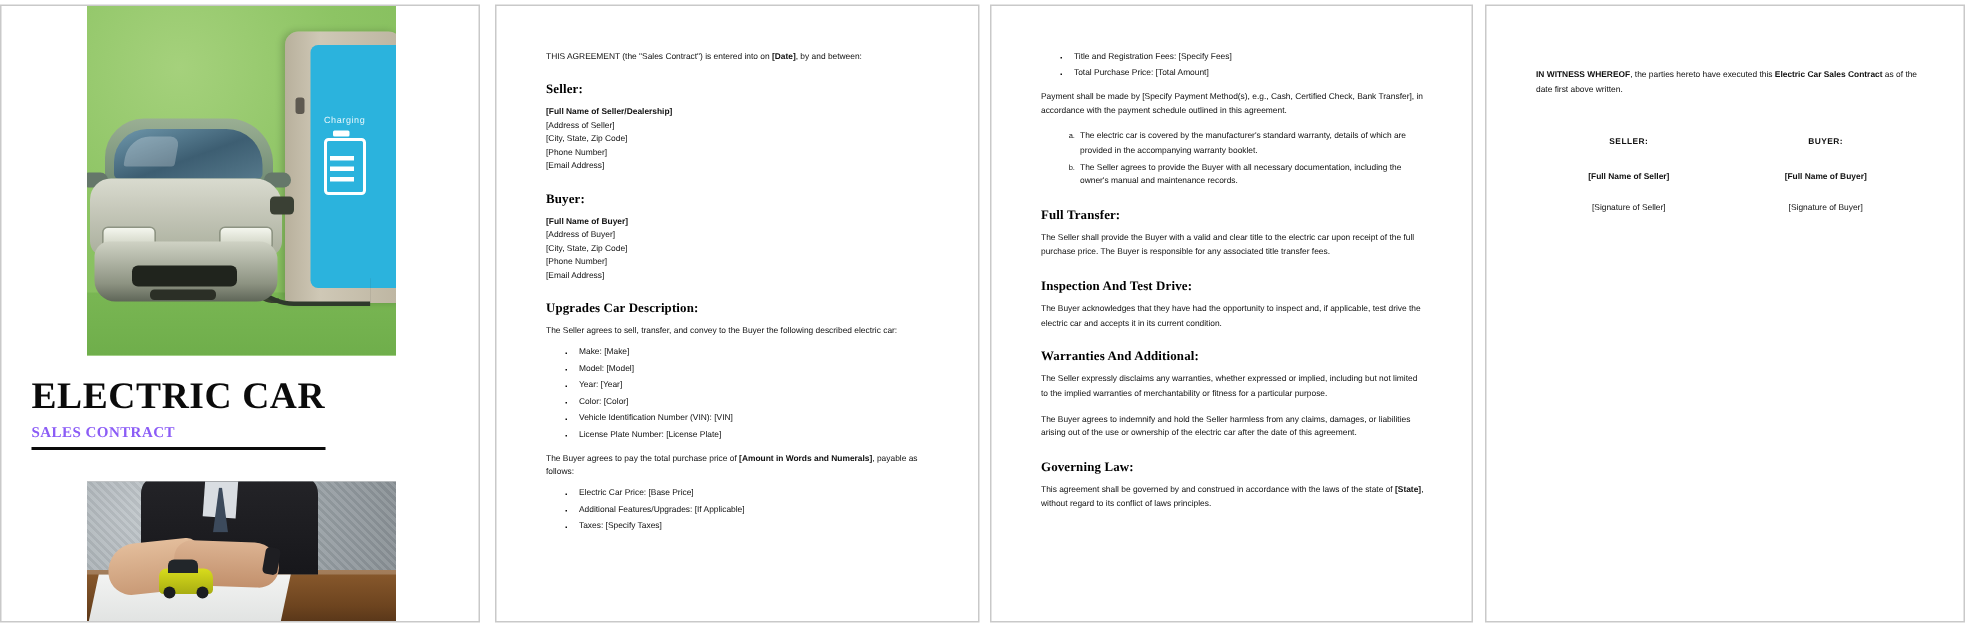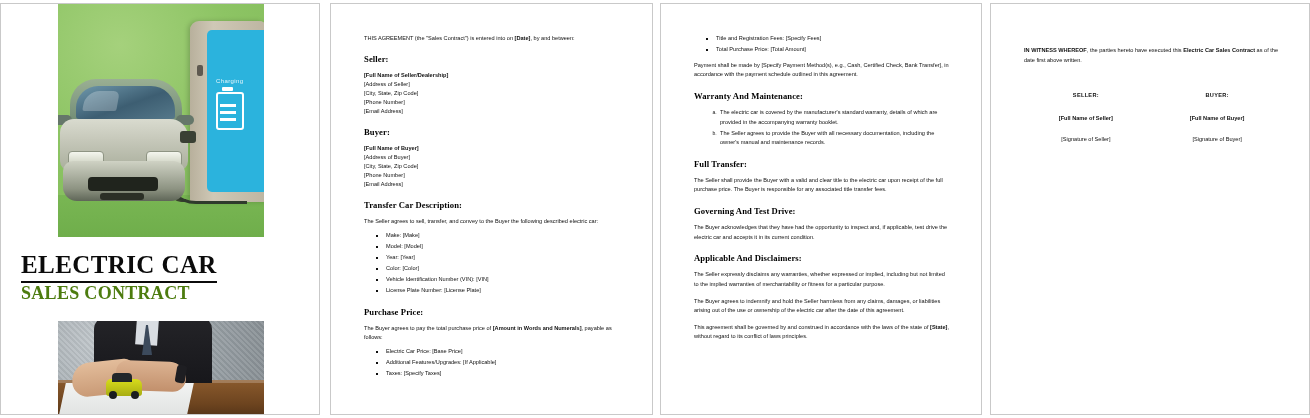--- a/index.html
+++ b/index.html
@@ -258,32 +258,32 @@
   .cover-title {
     position: absolute;
     left: 20px;
     top: 248px;
     font-family: "Liberation Serif", serif;
     font-size: 25px;
     font-weight: 700;
     color: #0b0b0b;
     letter-spacing: .4px;
     border-bottom: 2px solid #0b0b0b;
-    padding-bottom: 2px;
+    padding-bottom: 19px;
     display: inline-block;
     line-height: 1.06;
   }
   .cover-subtitle {
     position: absolute;
     left: 20px;
     top: 279px;
     font-family: "Liberation Serif", serif;
-    font-size: 18px;
+    font-size: 10px;
     font-weight: 700;
-    color: #4d7c0f;
+    color: #8b5cf6;
     letter-spacing: .3px;
   }
 
   
   .desk-photo {
     position: absolute;
     left: 57px;
     top: 317px;
     width: 206px;
     height: 99px;
@@ -576,66 +576,65 @@
 
     <h2 class="heading">Buyer:</h2>
     <div class="addr-block">
       <p class="addr-line bold">[Full Name of Buyer]</p>
       <p class="addr-line">[Address of Buyer]</p>
       <p class="addr-line">[City, State, Zip Code]</p>
       <p class="addr-line">[Phone Number]</p>
       <p class="addr-line">[Email Address]</p>
     </div>
 
-    <h2 class="heading">Transfer Car Description:</h2>
+    <h2 class="heading">Upgrades Car Description:</h2>
     <p class="para tight">The Seller agrees to sell, transfer, and convey to the Buyer the following described electric car:</p>
     <ul class="bullets">
         <li>Make: [Make]</li>
         <li>Model: [Model]</li>
         <li>Year: [Year]</li>
         <li>Color: [Color]</li>
         <li>Vehicle Identification Number (VIN): [VIN]</li>
         <li>License Plate Number: [License Plate]</li>
       </ul>
 
-    <h2 class="heading">Purchase Price:</h2>
     <p class="para tight"><span>The Buyer agrees to pay the total purchase price of </span><b>[Amount in Words and Numerals]</b><span>, payable as follows:</span></p>
     <ul class="bullets">
         <li>Electric Car Price: [Base Price]</li>
         <li>Additional Features/Upgrades: [If Applicable]</li>
         <li>Taxes: [Specify Taxes]</li>
       </ul>
 
   </div>
 
   <div class="page page-3 sheet p3">
 
     <ul class="bullets" style="margin-top:0;">
         <li>Title and Registration Fees: [Specify Fees]</li>
         <li>Total Purchase Price: [Total Amount]</li>
       </ul>
     <p class="para">Payment shall be made by [Specify Payment Method(s), e.g., Cash, Certified Check, Bank Transfer], in accordance with the payment schedule outlined in this agreement.</p>
 
-    <h2 class="heading">Warranty And Maintenance:</h2>
     <ol class="alpha">
         <li>The electric car is covered by the manufacturer's standard warranty, details of which are provided in the accompanying warranty booklet.</li>
         <li>The Seller agrees to provide the Buyer with all necessary documentation, including the owner's manual and maintenance records.</li>
       </ol>
 
     <h2 class="heading">Full Transfer:</h2>
     <p class="para">The Seller shall provide the Buyer with a valid and clear title to the electric car upon receipt of the full purchase price. The Buyer is responsible for any associated title transfer fees.</p>
 
-    <h2 class="heading">Governing And Test Drive:</h2>
+    <h2 class="heading">Inspection And Test Drive:</h2>
     <p class="para">The Buyer acknowledges that they have had the opportunity to inspect and, if applicable, test drive the electric car and accepts it in its current condition.</p>
 
-    <h2 class="heading">Applicable And Disclaimers:</h2>
+    <h2 class="heading">Warranties And Additional:</h2>
     <p class="para">The Seller expressly disclaims any warranties, whether expressed or implied, including but not limited to the implied warranties of merchantability or fitness for a particular purpose.</p>
 
     <p class="para">The Buyer agrees to indemnify and hold the Seller harmless from any claims, damages, or liabilities arising out of the use or ownership of the electric car after the date of this agreement.</p>
 
+    <h2 class="heading">Governing Law:</h2>
     <p class="para"><span>This agreement shall be governed by and construed in accordance with the laws of the state of </span><b>[State]</b><span>, without regard to its conflict of laws principles.</span></p>
 
   </div>
 
   <div class="page page-4 sheet p4">
 
     <p class="witness"><b>IN WITNESS WHEREOF</b><span>, the parties hereto have executed this </span><b>Electric Car Sales Contract</b><span> as of the date first above written.</span></p>
 
     <div class="sig-grid">
       <div class="sig-col">

